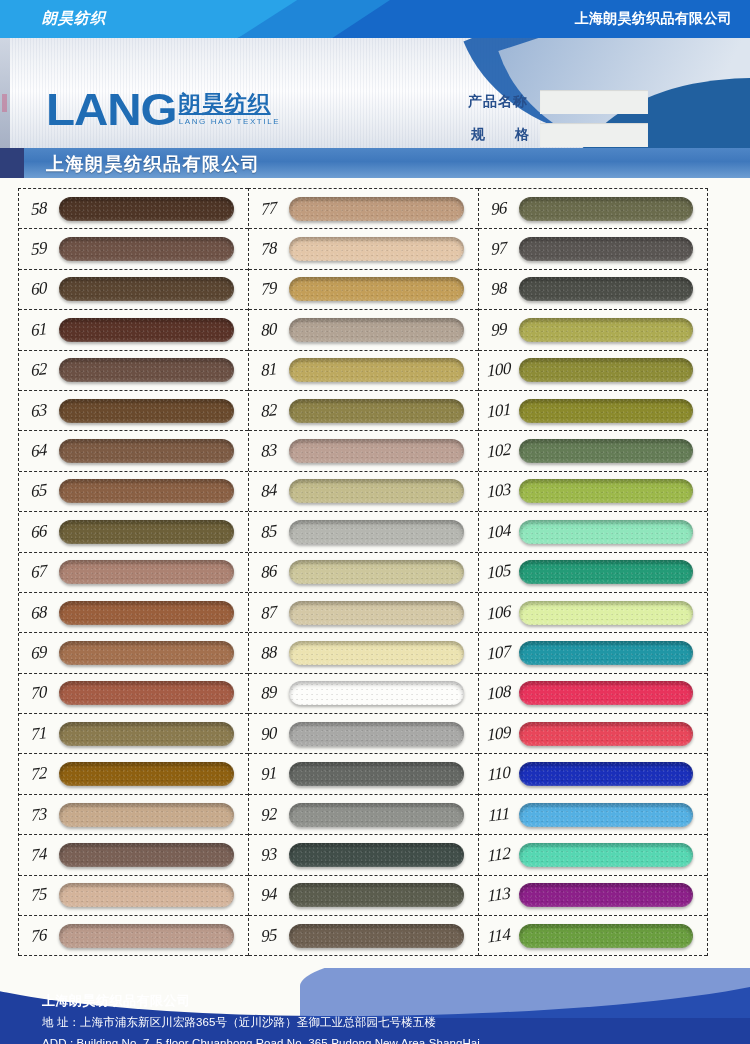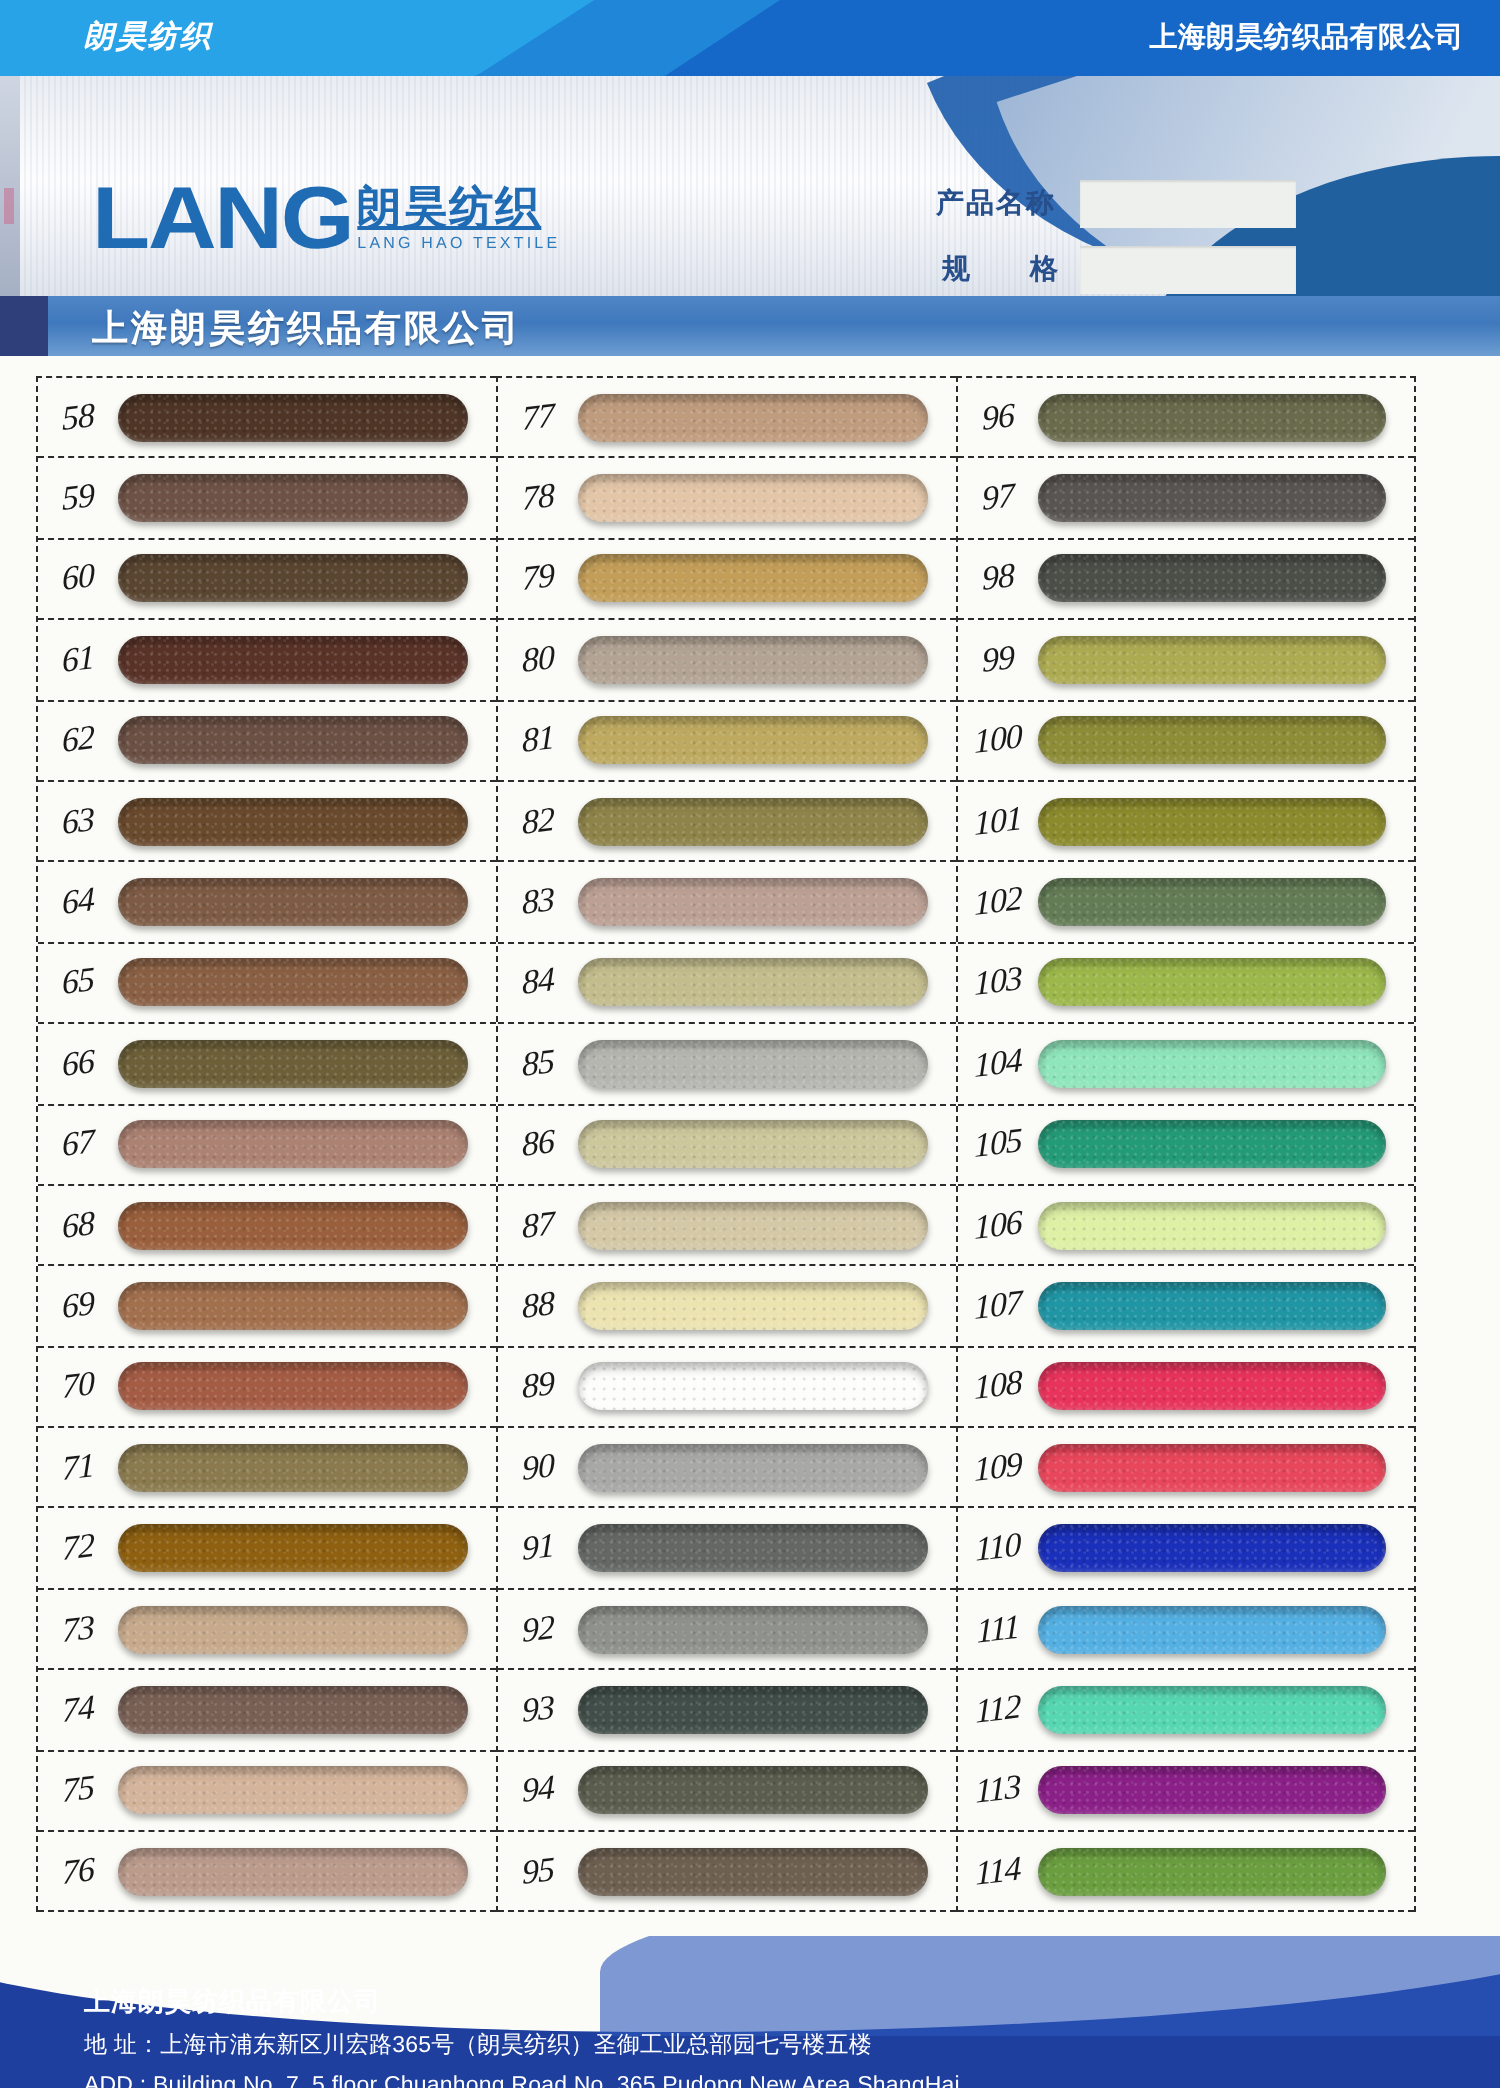--- a/index.html
+++ b/index.html
@@ -701,17 +701,17 @@
     </div>
 </div>
 
 <div class="footer">
   <div class="footer-curve"></div>
   <div class="footer-curve2"></div>
   <div class="footer-inner">
     <div class="f-line1">
       <div class="f-cn-name">上海朗昊纺织品有限公司</div>
     </div>
-    <div class="f-addr-cn">地 址：上海市浦东新区川宏路365号（朗昊纺织）圣御工业总部园七号楼五楼</div>
+    <div class="f-addr-cn">地 址：上海市浦东新区川宏路365号（近川沙路）圣御工业总部园七号楼五楼</div>
     <div class="f-addr-en">ADD : Building No. 7, 5 floor Chuanhong Road No. 365  Pudong New Area ShangHai</div>
 
   </div>
 </div>
 
 </body></html>

